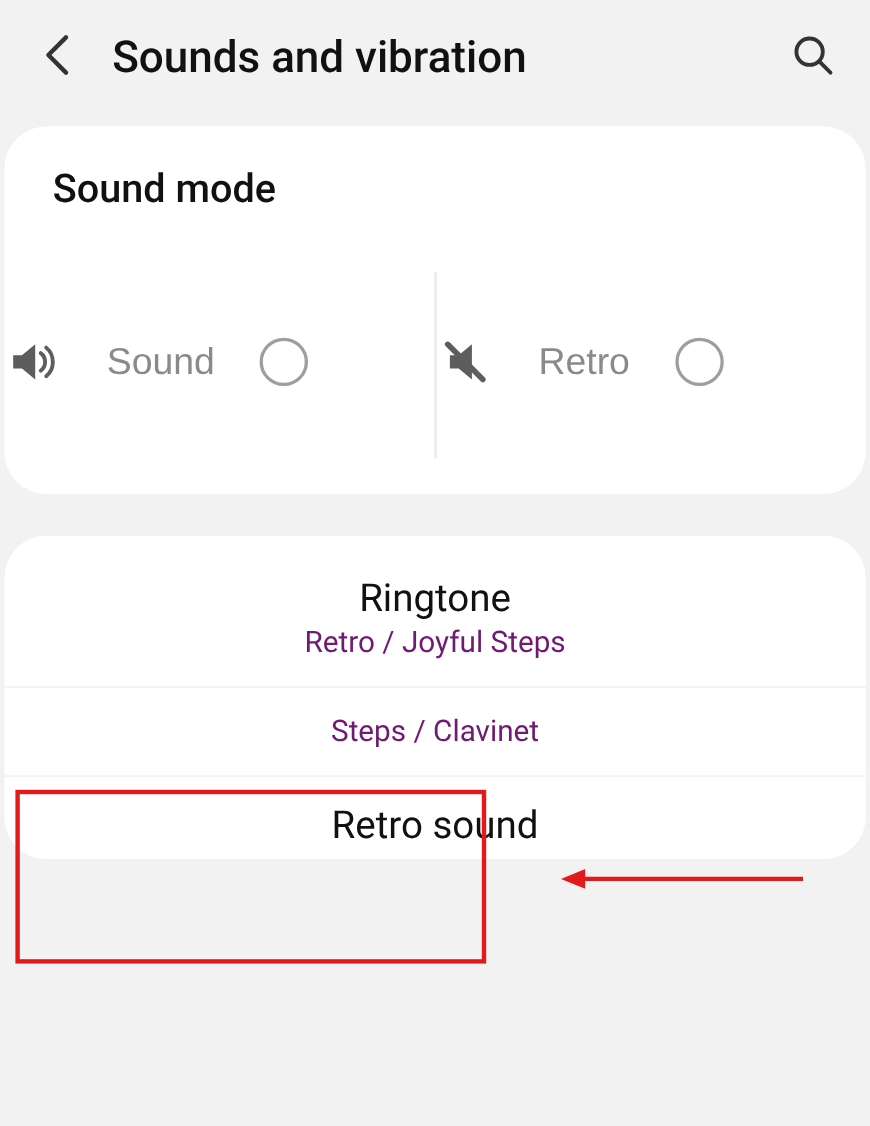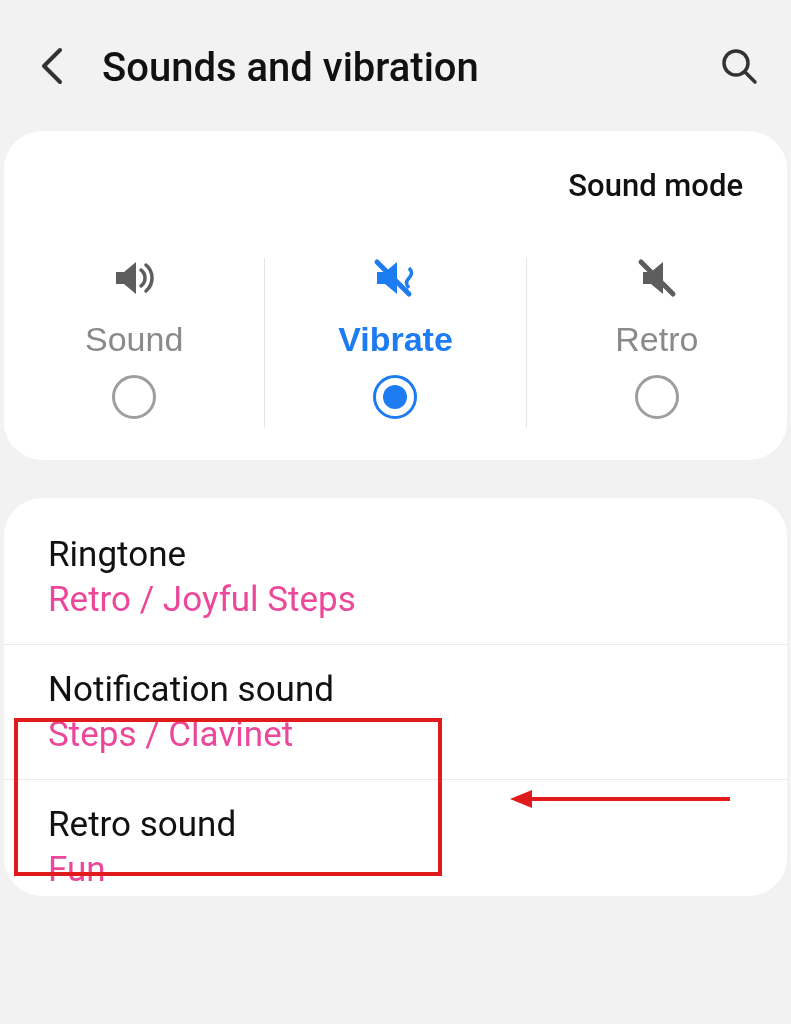--- a/index.html
+++ b/index.html
@@ -8,21 +8,21 @@
     height:1024px;
     background:#f2f2f2;
     font-family:-apple-system,BlinkMacSystemFont,"Segoe UI",Roboto,Arial,sans-serif;
     color:#111;
     overflow:hidden;
   }
   
   .header{
     display:flex;
     align-items:center;
-    padding:44px 30px 30px 30px;
+    padding:28px 30px 30px 30px;
     gap:28px;
   }
   .back-btn{
     width:44px;height:44px;
     display:flex;align-items:center;justify-content:center;
     background:none;border:none;cursor:pointer;padding:0;
   }
   .title{
     font-size:40px;
     font-weight:500;
@@ -39,41 +39,41 @@
     background:#fff;
     border-radius:38px;
     margin:0 4px 38px 4px;
     padding:36px 0 32px 0;
   }
   .card2{
     background:#fff;
     border-radius:38px;
     margin:0 4px 0 4px;
     padding:12px 0 0 0;
+    text-align:center;
   }
   .section-title{
-    font-size:31px;
+    font-size:36px;
     font-weight:500;
     padding:0 44px 24px 44px;
     color:#111;
-    text-align:right;
   }
   
   .mode-row{
     display:flex;
     justify-content:space-around;
     padding:24px 0 0 0;
     position:relative;
   }
   .mode-item{
     flex:1;
     display:flex;
-    flex-direction:column;
+    flex-direction:row;
     align-items:center;
-    gap:16px;
+    gap:41px;
     cursor:pointer;
     border:none;background:none;padding:0;
     position:relative;
   }
   .divider{
     width:1px;
     height:170px;
     background:#e5e5e5;
     align-self:flex-start;
     margin-top:6px;
@@ -113,22 +113,22 @@
     border-bottom:1px solid #ebebeb;
     cursor:pointer;
   }
   .list-item:last-child{border-bottom:none;}
   .li-title{
     font-size:35px;
     color:#111;
     margin-bottom:4px;
   }
   .li-sub{
-    font-size:35px;
-    color:#ec4899;
+    font-size:27px;
+    color:#701a75;
   }
   
   .highlight-overlay{
     position:absolute;
     pointer-events:none;
     border:4px solid #e11b1b;
     box-sizing:border-box;
   }
   .arrow{
     position:absolute;
@@ -168,31 +168,20 @@
           <path fill="none" stroke="#5d5d5d" stroke-width="3.5" stroke-linecap="round" d="M33 18 a10 10 0 0 1 0 16"></path>
           <path fill="none" stroke="#5d5d5d" stroke-width="3.5" stroke-linecap="round" d="M38 13 a17 17 0 0 1 0 26"></path>
         </svg>
       </span>
       <span class="mode-label">Sound</span>
       <span class="radio"></span>
     </button>
 
     <div class="divider"></div>
 
-    <button class="mode-item">
-      <span class="mode-icon">
-        <svg width="52" height="52" viewBox="0 0 52 52">
-          <path fill="#1e7cf2" d="M8 20 h8 l12 -10 v32 l-12 -10 h-8 z"></path>
-          <line x1="8" y1="10" x2="40" y2="42" stroke="#1e7cf2" stroke-width="5" stroke-linecap="round"></line>
-          <path fill="none" stroke="#1e7cf2" stroke-width="3.5" d="M40 16 q5 5 0 10 q-5 5 0 10"></path>
-        </svg>
-      </span>
-      <span class="mode-label active">Vibrate</span>
-      <span class="radio active"></span>
-    </button>
 
     <div class="divider"></div>
 
     <button class="mode-item">
       <span class="mode-icon">
         <svg width="52" height="52" viewBox="0 0 52 52">
           <path fill="#5d5d5d" d="M12 20 h8 l12 -10 v32 l-12 -10 h-8 z"></path>
           <line x1="10" y1="10" x2="42" y2="42" stroke="#5d5d5d" stroke-width="5" stroke-linecap="round"></line>
         </svg>
       </span>
@@ -204,27 +193,25 @@
 </div>
 
 <div class="card2">
 
   <div class="list-item">
     <div class="li-title">Ringtone</div>
     <div class="li-sub">Retro / Joyful Steps</div>
   </div>
 
   <div class="list-item" style="position:relative;">
-    <div class="li-title">Notification sound</div>
     <div class="li-sub">Steps / Clavinet</div>
   </div>
 
   <div class="list-item" style="border-bottom:none;padding-bottom:6px;">
     <div class="li-title">Retro sound</div>
-    <div class="li-sub">Fun</div>
   </div>
 
 </div>
 
 <div class="highlight-overlay" style="left:14px; top:718px; width:428px; height:158px;"></div>
 
 <svg class="arrow" style="left:510px; top:784px;" width="230" height="30" viewBox="0 0 230 30">
   <line x1="20" y1="15" x2="220" y2="15" stroke="#e11b1b" stroke-width="4"></line>
   <polygon points="0,15 22,6 22,24" fill="#e11b1b"></polygon>
 </svg>

